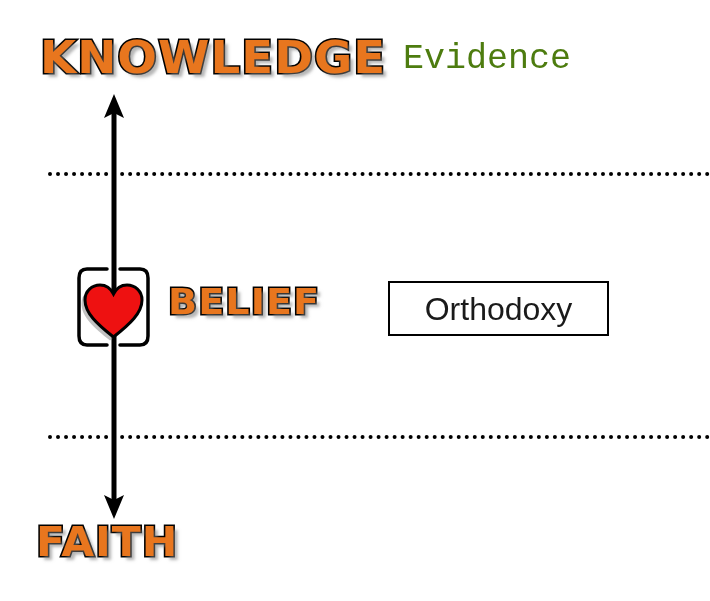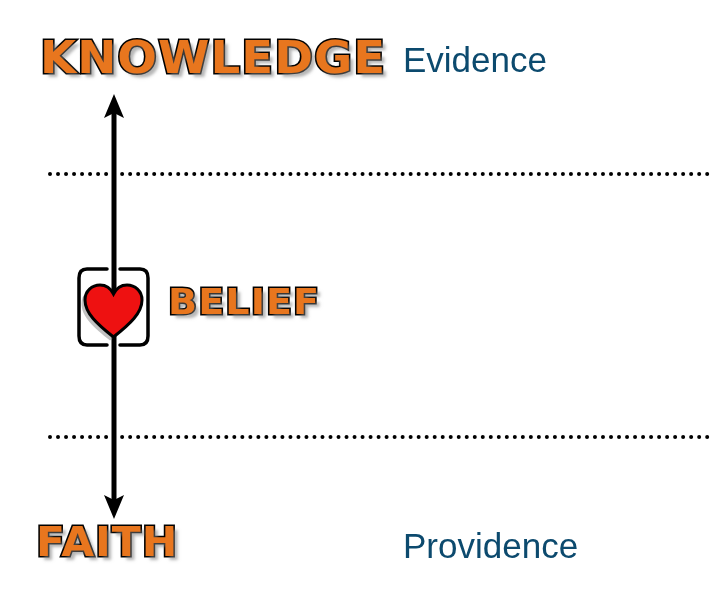--- a/index.html
+++ b/index.html
@@ -66,23 +66,23 @@
   }
   #label-faith {
     left: 36px;
     top: 508px;
     font-size: 40px;
   }
 
   
   .plain {
     position: absolute;
-    font-family: Liberation Sans, sans-serif;
+    font-family: Liberation Mono, monospace;
     font-weight: normal;
-    color: #0c4a6e;
+    color: #4d7c0f;
     white-space: nowrap;
     line-height: 1;
   }
   #label-evidence {
     left: 403px;
     top: 28px;
     font-size: 35px;
   }
   #label-providence {
     left: 403px;
@@ -154,16 +154,18 @@
   </svg>
 
   <div class="cartoon" id="label-knowledge">KNOWLEDGE</div>
 
   <div class="cartoon" id="label-belief">BELIEF</div>
 
   <div class="cartoon" id="label-faith">FAITH</div>
 
   <div class="plain" id="label-evidence">Evidence</div>
 
+  <div id="orthodoxy-box">
+    <div id="label-orthodoxy">Orthodoxy</div>
+  </div>
 
-  <div class="plain" id="label-providence">Providence</div>
 
 </div>
 
 </body></html>

